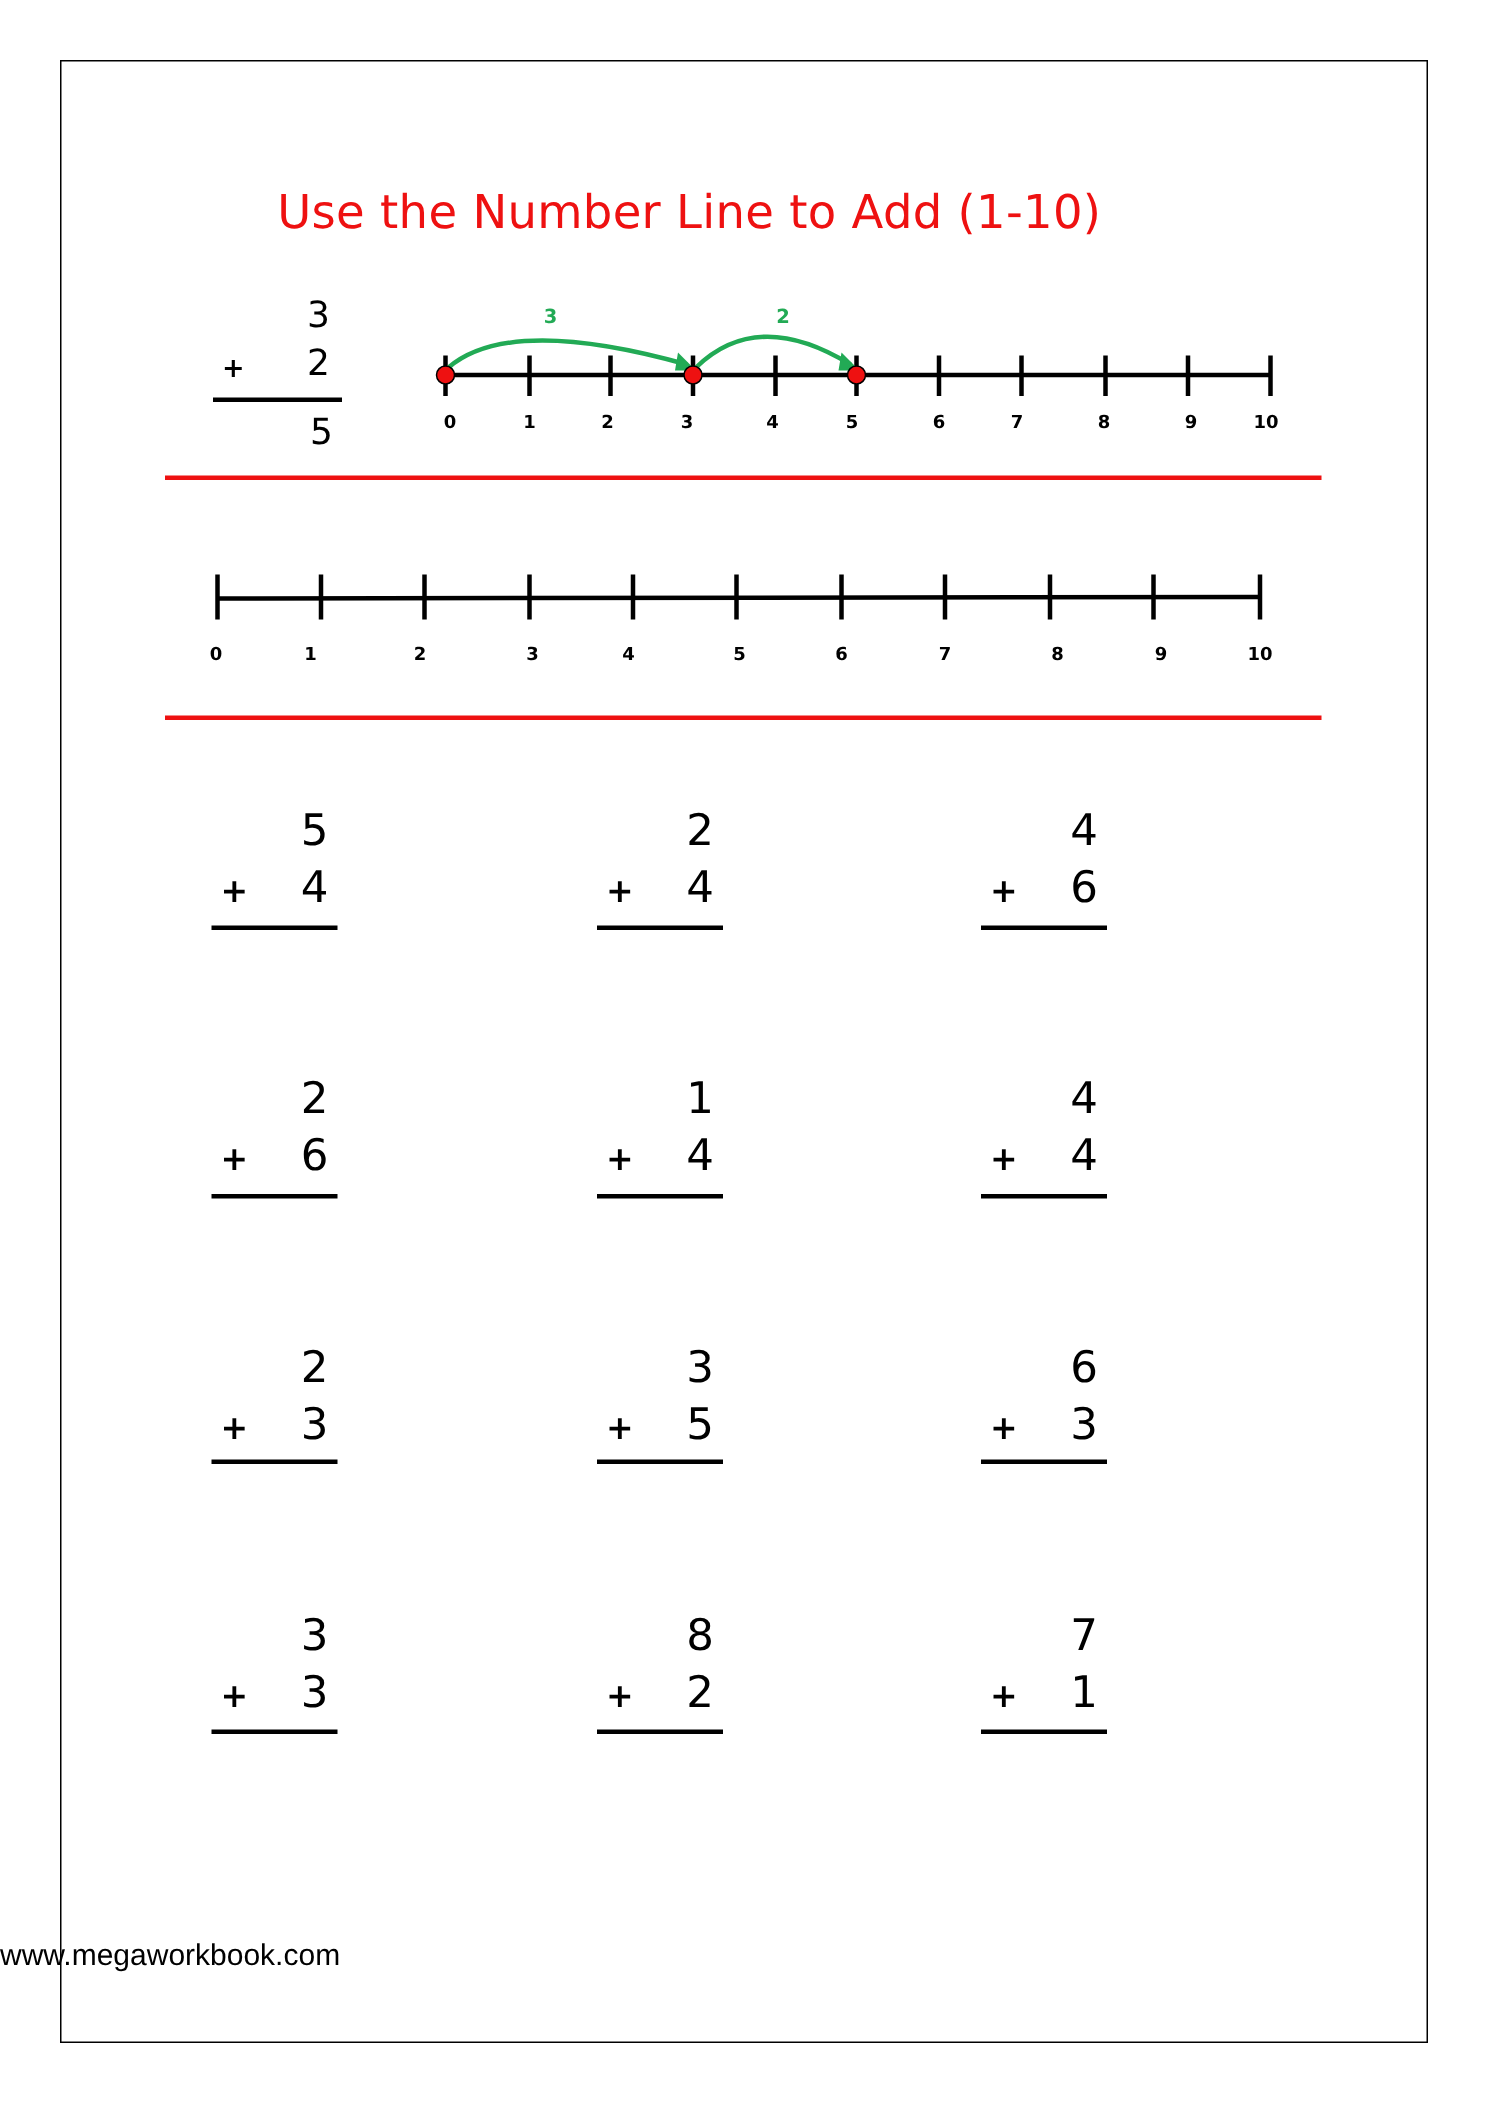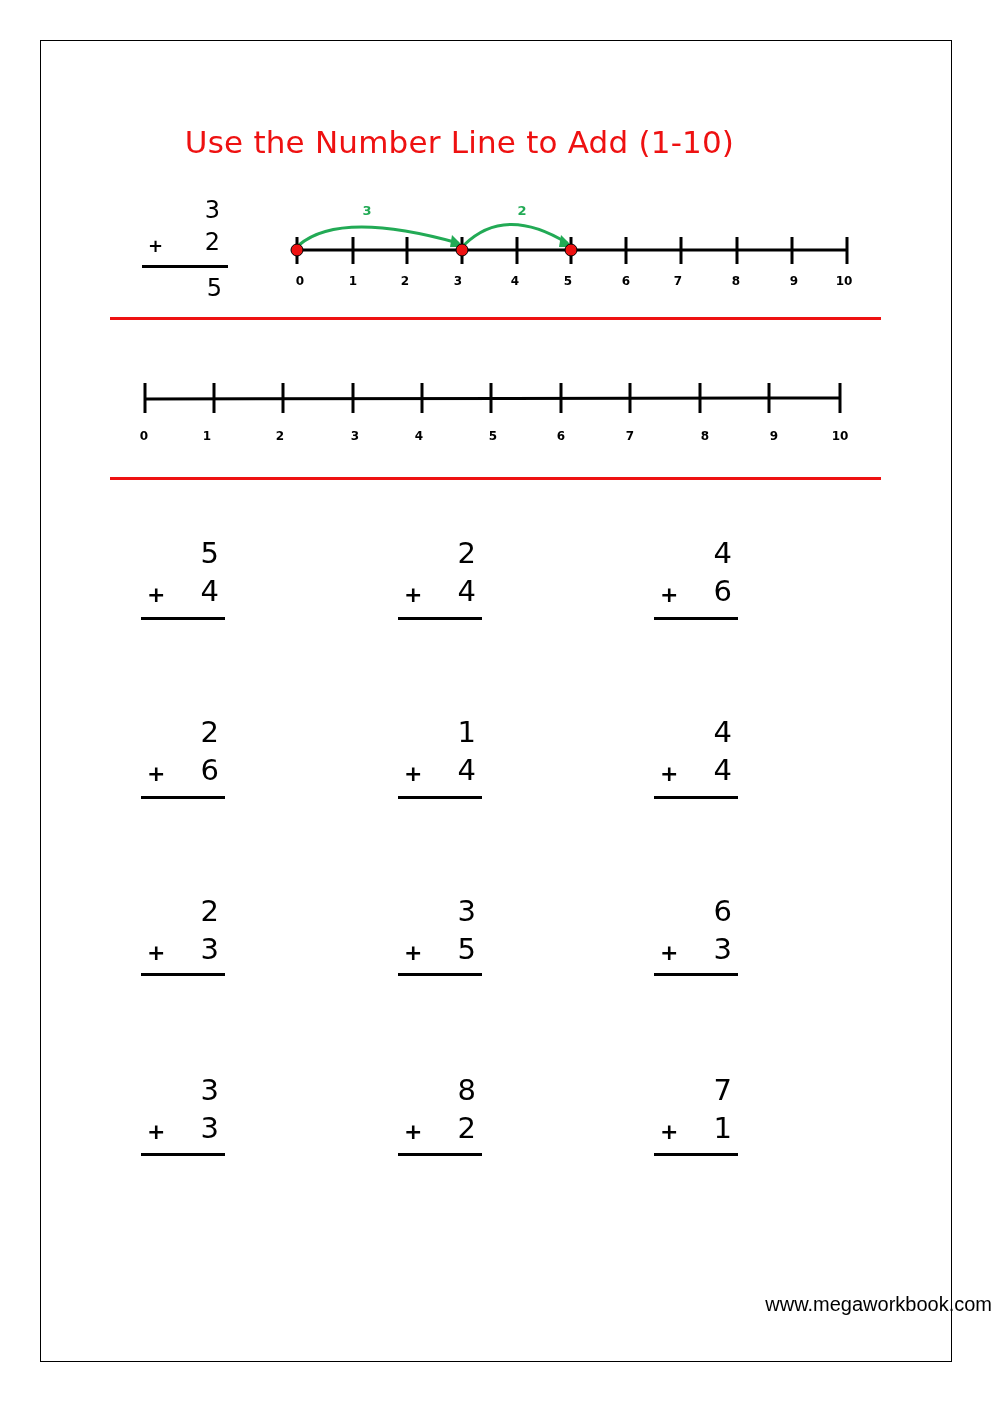--- a/index.html
+++ b/index.html
@@ -7,21 +7,21 @@
   .page-border{position:absolute;left:40px;top:40px;width:912px;height:1322px;border:1px solid #000;box-sizing:border-box;}
   .title{position:absolute;left:0;width:919px;top:124px;text-align:center;color:#ee1111;font-size:31px;font-family:"DejaVu Sans",sans-serif;letter-spacing:0.2px;}
   .abs{position:absolute;}
   .redline{position:absolute;left:110px;width:771px;height:3px;background:#ee1111;}
   .num{font-family:"DejaVu Sans",sans-serif;color:#000;}
   .prob{position:absolute;width:90px;height:90px;}
   .prob .top{position:absolute;right:12px;top:0;font-size:29px;line-height:34px;}
   .prob .plus{position:absolute;left:6px;top:42px;font-size:22px;line-height:34px;font-weight:bold;}
   .prob .bottom{position:absolute;right:12px;top:38px;font-size:29px;line-height:34px;}
   .prob .bar{position:absolute;left:0;top:84px;width:84px;height:3px;background:#000;}
-  .footer{position:absolute;left:0;width:992px;top:1293px;text-align:right;font-size:20px;color:#000;font-family:"Liberation Sans",sans-serif;}
+  .footer{position:absolute;left:0;width:992px;top:1293px;text-align:left;font-size:20px;color:#000;font-family:"Liberation Sans",sans-serif;}
   svg text{font-family:"DejaVu Sans",sans-serif;}
 </style>
 </head>
 <body>
 
 <div class="page-border"></div>
 
 <div class="title">Use the Number Line to Add (1-10)</div>
 
 <div class="prob" style="left:142px;top:193px;">

